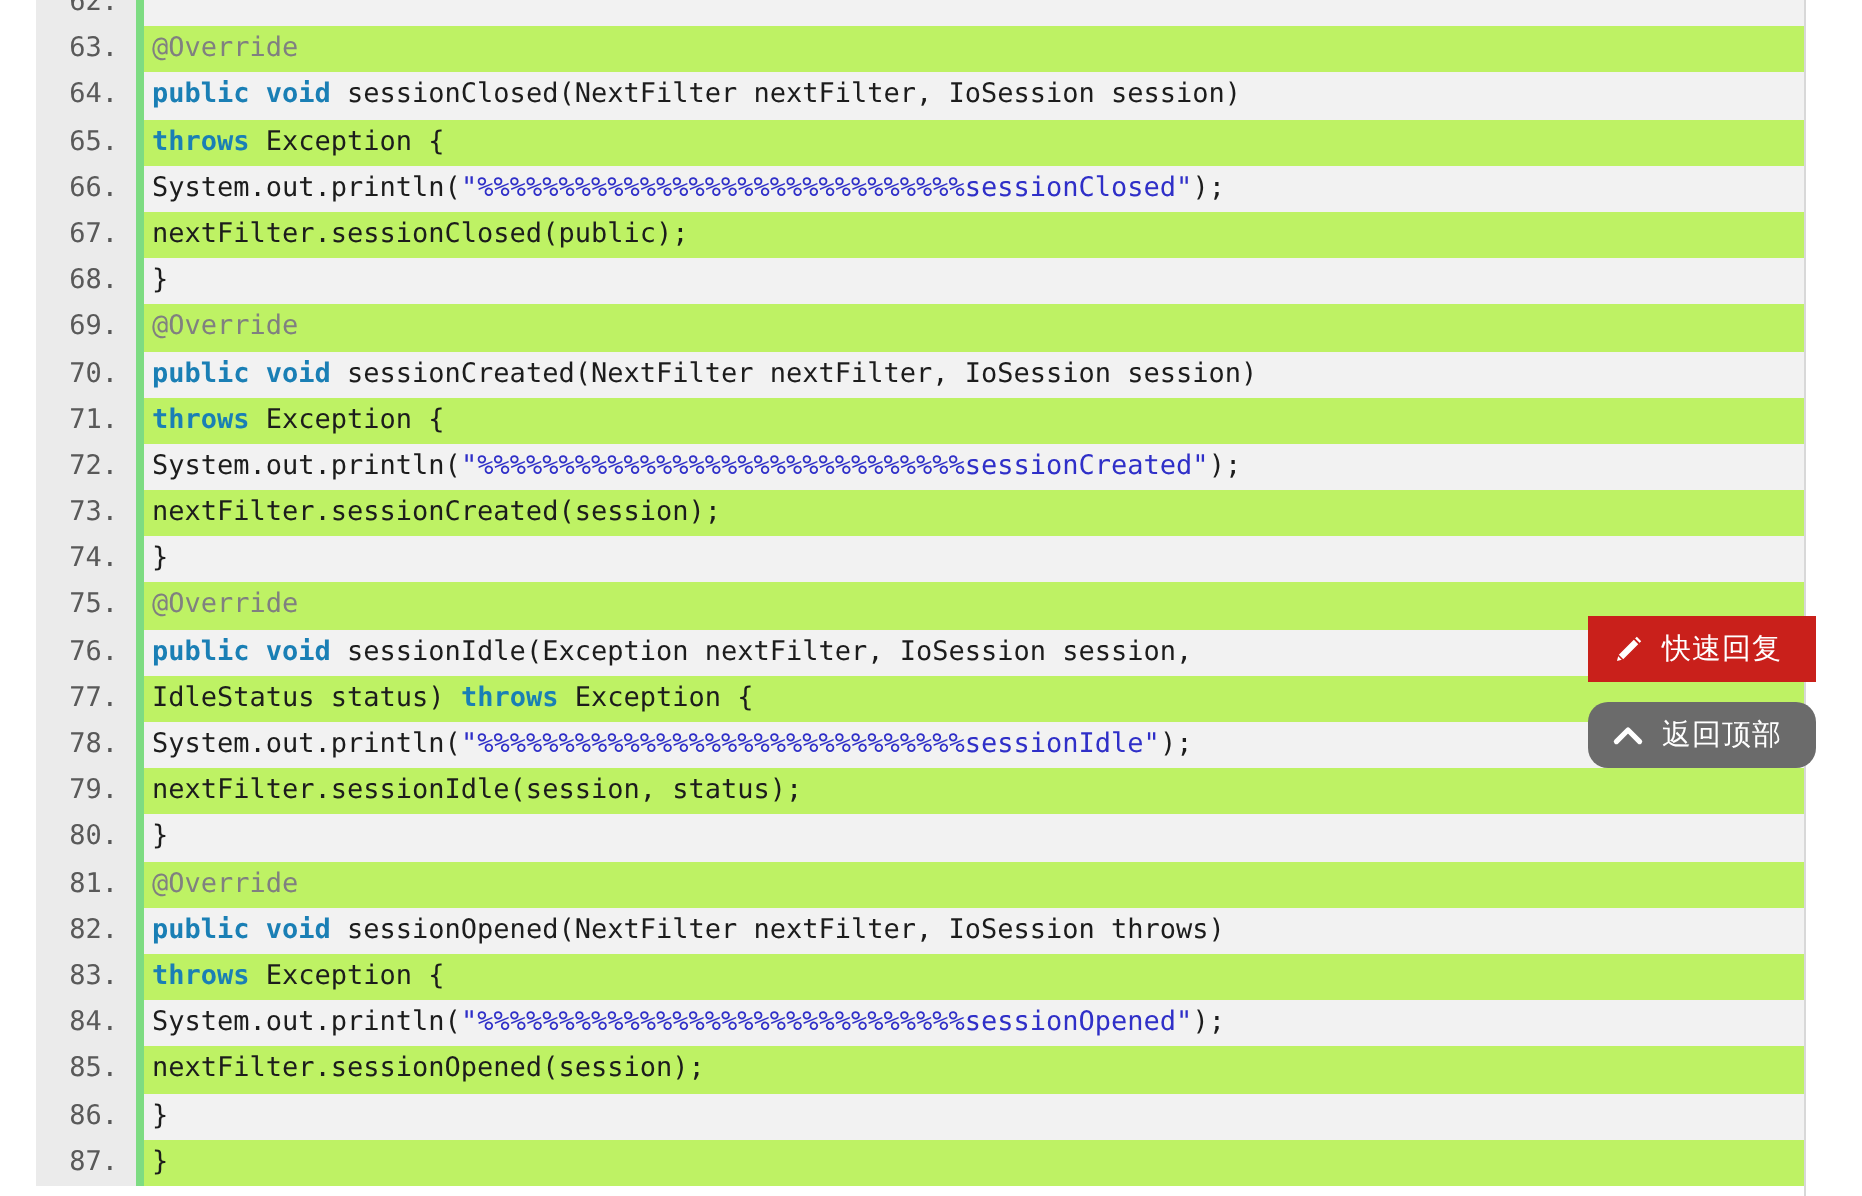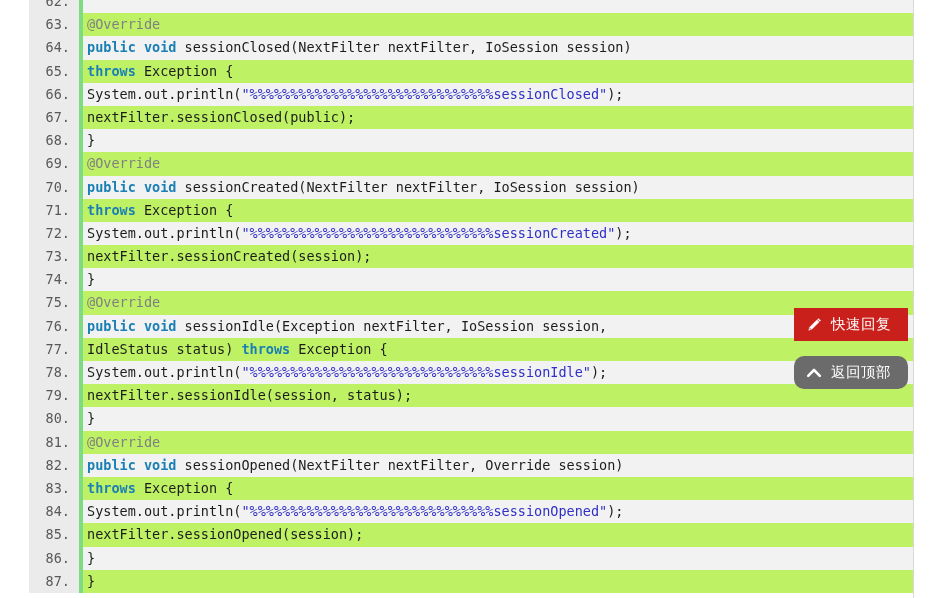--- a/index.html
+++ b/index.html
@@ -11,21 +11,21 @@
     width: 931px;
     height: 598px;
     overflow: hidden;
     font-family: "DejaVu Sans Mono", monospace;
     position: relative;
   }
 
   
   #code-block {
     position: absolute;
-    left: 11px;
+    left: 0;
     top: 0;
     width: 903px;
     height: 598px;
     border-right: 1px solid #d8d8d8;
     box-sizing: border-box;
     background: #ffffff;
     overflow: hidden;
   }
 
   
@@ -101,21 +101,21 @@
     top: 308px;
     width: 114px;
     z-index: 20;
   }
   .fab {
     display: flex;
     align-items: center;
     justify-content: flex-start;
     width: 114px;
     height: 33px;
-    margin-bottom: 15px;
+    margin-bottom: 10px;
     box-sizing: border-box;
     padding-left: 10px;
     cursor: pointer;
     font-family: "DejaVu Sans", sans-serif;
     font-size: 14.5px;
     color: #ffffff;
     letter-spacing: 0.5px;
     user-select: none;
   }
   .fab-reply { background: #c9201b; }
@@ -150,21 +150,21 @@
       <div class="code-line even"><div class="ln">72.</div><div class="gbar" style="background: rgb(125, 220, 130);"></div><div class="ctext"><span class="tok-plain">System.out.println(</span><span class="tok-str">"%%%%%%%%%%%%%%%%%%%%%%%%%%%%%%sessionCreated"</span><span class="tok-plain">);</span></div></div>
       <div class="code-line odd"><div class="ln">73.</div><div class="gbar" style="background: rgb(125, 220, 130);"></div><div class="ctext"><span class="tok-plain">nextFilter.sessionCreated(session);</span></div></div>
       <div class="code-line even"><div class="ln">74.</div><div class="gbar" style="background: rgb(125, 220, 130);"></div><div class="ctext"><span class="tok-plain">}</span></div></div>
       <div class="code-line odd"><div class="ln">75.</div><div class="gbar" style="background: rgb(125, 220, 130);"></div><div class="ctext"><span class="tok-anno">@Override</span></div></div>
       <div class="code-line even"><div class="ln">76.</div><div class="gbar" style="background: rgb(125, 220, 130);"></div><div class="ctext"><span class="tok-kw">public void</span><span class="tok-plain"> sessionIdle(Exception nextFilter, IoSession session,</span></div></div>
       <div class="code-line odd"><div class="ln">77.</div><div class="gbar" style="background: rgb(125, 220, 130);"></div><div class="ctext"><span class="tok-plain">IdleStatus status) </span><span class="tok-kw">throws</span><span class="tok-plain"> Exception {</span></div></div>
       <div class="code-line even"><div class="ln">78.</div><div class="gbar" style="background: rgb(125, 220, 130);"></div><div class="ctext"><span class="tok-plain">System.out.println(</span><span class="tok-str">"%%%%%%%%%%%%%%%%%%%%%%%%%%%%%%sessionIdle"</span><span class="tok-plain">);</span></div></div>
       <div class="code-line odd"><div class="ln">79.</div><div class="gbar" style="background: rgb(125, 220, 130);"></div><div class="ctext"><span class="tok-plain">nextFilter.sessionIdle(session, status);</span></div></div>
       <div class="code-line even"><div class="ln">80.</div><div class="gbar" style="background: rgb(125, 220, 130);"></div><div class="ctext"><span class="tok-plain">}</span></div></div>
       <div class="code-line odd"><div class="ln">81.</div><div class="gbar" style="background: rgb(125, 220, 130);"></div><div class="ctext"><span class="tok-anno">@Override</span></div></div>
-      <div class="code-line even"><div class="ln">82.</div><div class="gbar" style="background: rgb(125, 220, 130);"></div><div class="ctext"><span class="tok-kw">public void</span><span class="tok-plain"> sessionOpened(NextFilter nextFilter, Override session)</span></div></div>
+      <div class="code-line even"><div class="ln">82.</div><div class="gbar" style="background: rgb(125, 220, 130);"></div><div class="ctext"><span class="tok-kw">public void</span><span class="tok-plain"> sessionOpened(NextFilter nextFilter, IoSession throws)</span></div></div>
       <div class="code-line odd"><div class="ln">83.</div><div class="gbar" style="background: rgb(125, 220, 130);"></div><div class="ctext"><span class="tok-kw">throws</span><span class="tok-plain"> Exception {</span></div></div>
       <div class="code-line even"><div class="ln">84.</div><div class="gbar" style="background: rgb(125, 220, 130);"></div><div class="ctext"><span class="tok-plain">System.out.println(</span><span class="tok-str">"%%%%%%%%%%%%%%%%%%%%%%%%%%%%%%sessionOpened"</span><span class="tok-plain">);</span></div></div>
       <div class="code-line odd"><div class="ln">85.</div><div class="gbar" style="background: rgb(125, 220, 130);"></div><div class="ctext"><span class="tok-plain">nextFilter.sessionOpened(session);</span></div></div>
       <div class="code-line even"><div class="ln">86.</div><div class="gbar" style="background: rgb(125, 220, 130);"></div><div class="ctext"><span class="tok-plain">}</span></div></div>
       <div class="code-line odd"><div class="ln">87.</div><div class="gbar" style="background: rgb(125, 220, 130);"></div><div class="ctext"><span class="tok-plain">}</span></div></div>
     </div>
 </div>
 
 <div id="float-buttons">
 

